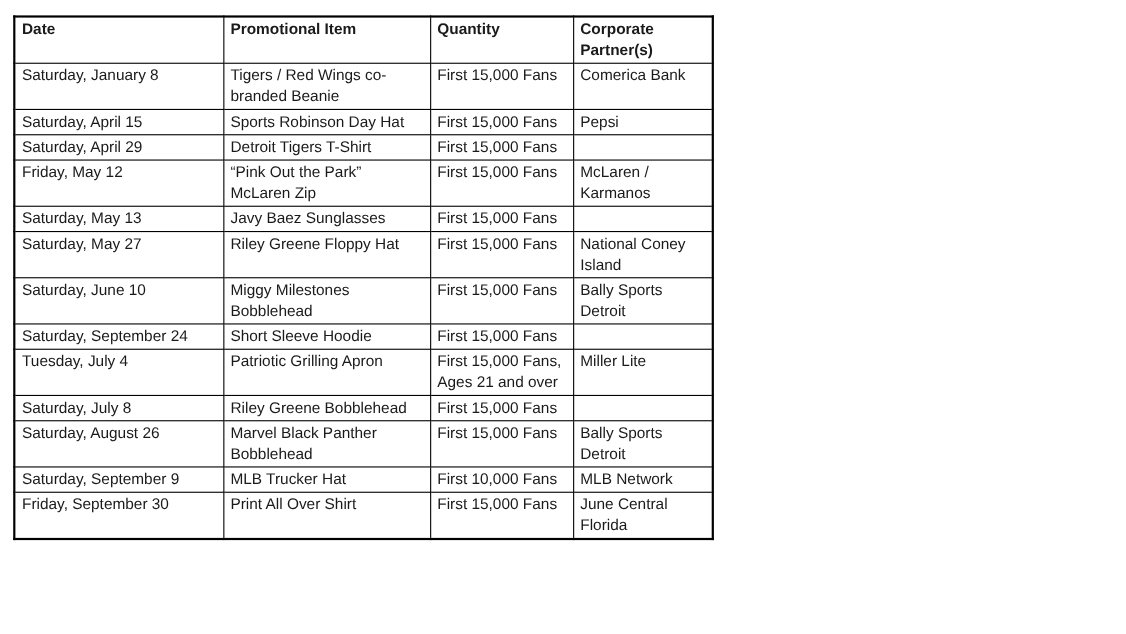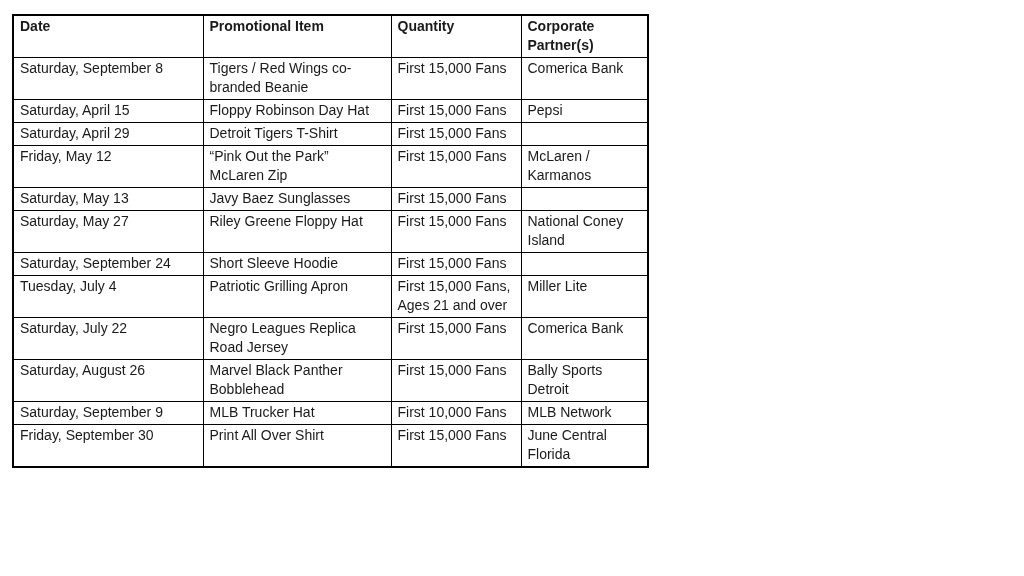--- a/index.html
+++ b/index.html
@@ -62,29 +62,29 @@
       <tr>
         <th>Date</th>
         <th>Promotional Item</th>
         <th>Quantity</th>
         <th>Corporate
 Partner(s)</th>
       </tr>
     </thead>
     <tbody>
         <tr>
-          <td>Saturday, September 8</td>
+          <td>Saturday, January 8</td>
           <td>Tigers / Red Wings co-
 branded Beanie</td>
           <td>First 15,000 Fans</td>
           <td>Comerica Bank</td>
         </tr>
         <tr>
           <td>Saturday, April 15</td>
-          <td>Floppy Robinson Day Hat</td>
+          <td>Sports Robinson Day Hat</td>
           <td>First 15,000 Fans</td>
           <td>Pepsi</td>
         </tr>
         <tr>
           <td>Saturday, April 29</td>
           <td>Detroit Tigers T-Shirt</td>
           <td>First 15,000 Fans</td>
           <td></td>
         </tr>
         <tr>
@@ -102,38 +102,45 @@
           <td></td>
         </tr>
         <tr>
           <td>Saturday, May 27</td>
           <td>Riley Greene Floppy Hat</td>
           <td>First 15,000 Fans</td>
           <td>National Coney
 Island</td>
         </tr>
         <tr>
+          <td>Saturday, June 10</td>
+          <td>Miggy Milestones
+Bobblehead</td>
+          <td>First 15,000 Fans</td>
+          <td>Bally Sports
+Detroit</td>
+        </tr>
+        <tr>
           <td>Saturday, September 24</td>
           <td>Short Sleeve Hoodie</td>
           <td>First 15,000 Fans</td>
           <td></td>
         </tr>
         <tr>
           <td>Tuesday, July 4</td>
           <td>Patriotic Grilling Apron</td>
           <td>First 15,000 Fans,
 Ages 21 and over</td>
           <td>Miller Lite</td>
         </tr>
         <tr>
-          <td>Saturday, July 22</td>
-          <td>Negro Leagues Replica
-Road Jersey</td>
+          <td>Saturday, July 8</td>
+          <td>Riley Greene Bobblehead</td>
           <td>First 15,000 Fans</td>
-          <td>Comerica Bank</td>
+          <td></td>
         </tr>
         <tr>
           <td>Saturday, August 26</td>
           <td>Marvel Black Panther
 Bobblehead</td>
           <td>First 15,000 Fans</td>
           <td>Bally Sports
 Detroit</td>
         </tr>
         <tr>

